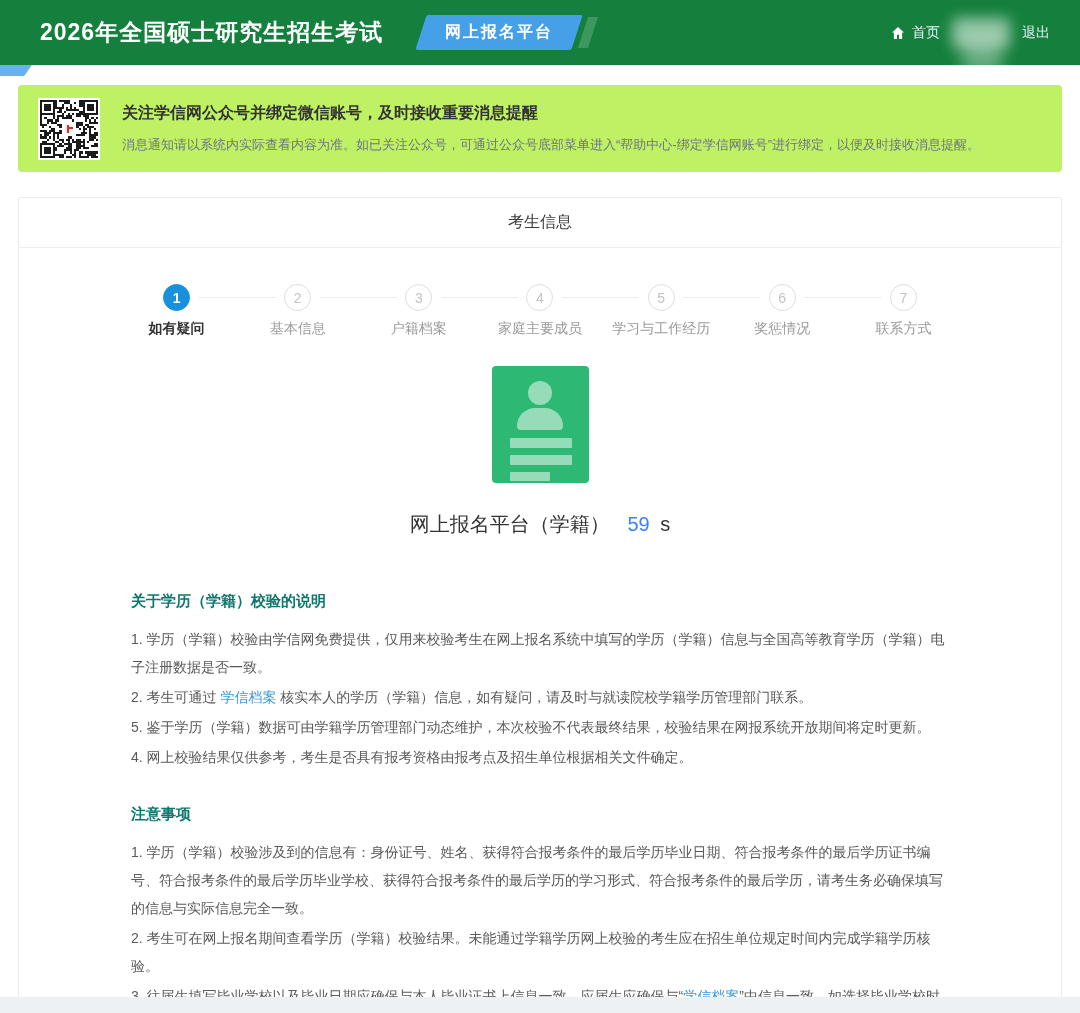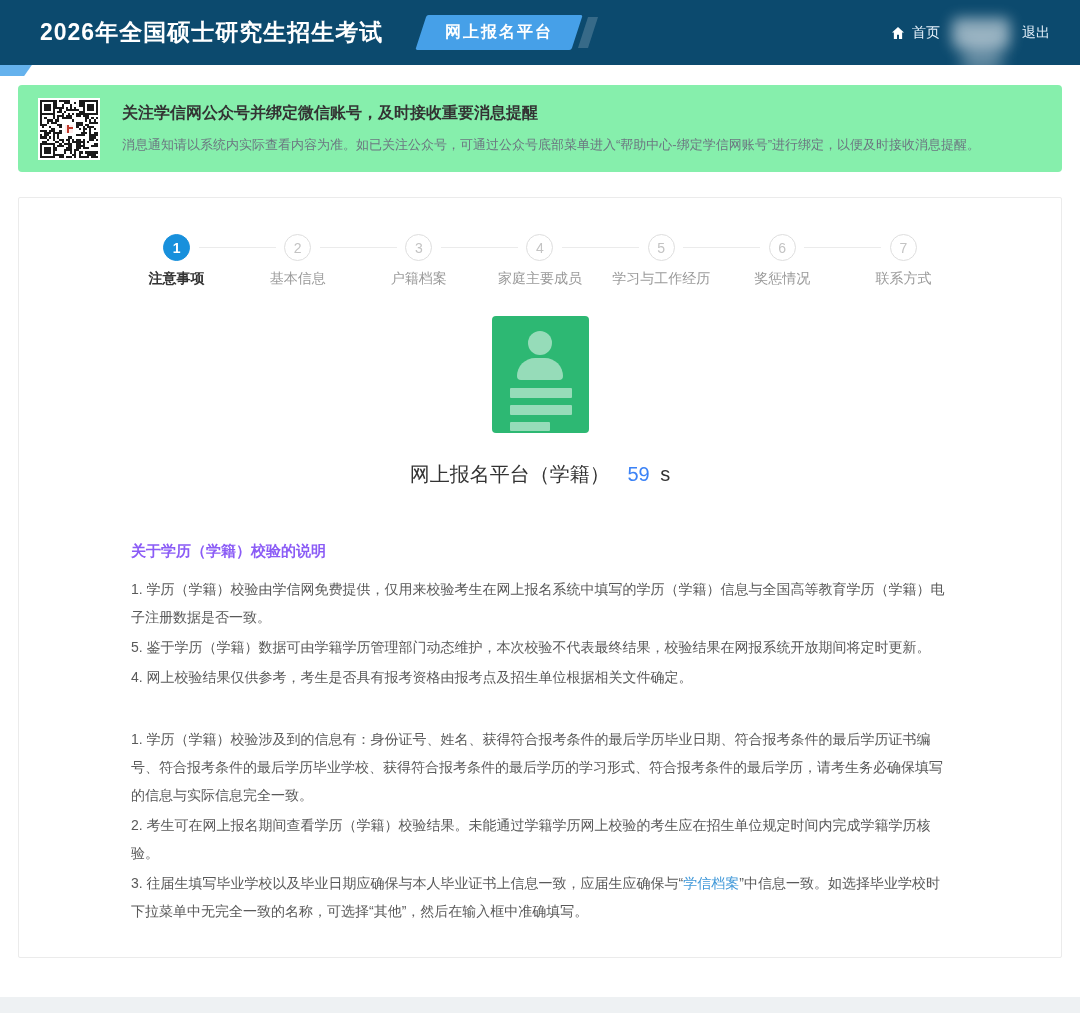--- a/index.html
+++ b/index.html
@@ -1,36 +1,36 @@
 <!DOCTYPE html>
 <html><head>
 <meta charset="utf-8">
 <style>
   * { margin:0; padding:0; box-sizing:border-box; }
   html,body { width:1080px; height:1013px; background:#fff; overflow:hidden;
     font-family:"Liberation Sans","DejaVu Sans",sans-serif; }
 
   
-  .top-header { position:relative; height:65px; background:#0c4a6e; display:flex; align-items:center; padding:0 30px; }
+  .top-header { position:relative; height:65px; background:#15803d; display:flex; align-items:center; padding:0 30px; }
   .header-title { color:#fff; font-size:23px; font-weight:bold; letter-spacing:1px; margin-left:10px; }
   .header-badge { position:relative; margin-left:38px; background:#46a0e8; transform:skewX(-18deg);
     padding:7px 24px; border-radius:2px; }
   .header-badge::after { content:''; position:absolute; right:-16px; top:2px; bottom:2px; width:10px;
     background:rgba(255,255,255,0.18); }
   .header-badge .badge-text { display:inline-block; transform:skewX(18deg); color:#fff; font-size:16px; font-weight:bold; letter-spacing:2px; }
   .header-tail { position:absolute; left:-6px; top:65px; width:34px; height:11px; background:#4aa4ea; transform:skewX(-35deg); opacity:.85; }
   .header-right { margin-left:auto; display:flex; align-items:center; gap:12px; }
   .nav-item { display:flex; align-items:center; gap:6px; color:#e6f2fc; font-size:14px; cursor:pointer; }
   .nav-item svg { width:16px; height:16px; fill:#fff; }
   .user-blob { position:relative; width:58px; height:30px; }
   .user-blob .smear { position:absolute; inset:0; background:rgba(255,255,255,0.55); border-radius:6px; filter:blur(7px); }
   .user-blob .smear2 { position:absolute; left:10px; top:22px; width:40px; height:34px; background:rgba(255,255,255,0.35); border-radius:8px; filter:blur(8px); }
 
   
-  .notice { margin:20px 18px 0 18px; height:87px; background:#86efac; border-radius:4px;
+  .notice { margin:20px 18px 0 18px; height:87px; background:#bef264; border-radius:4px;
     display:flex; align-items:center; padding:0 20px; }
   .qr-box { width:62px; height:62px; background:#fff; flex:0 0 62px; position:relative; }
   .qr-box svg { width:100%; height:100%; display:block; }
   .notice-texts { margin-left:22px; }
   .notice-title { font-size:16px; font-weight:bold; color:#333; }
   .notice-sub { margin-top:12px; font-size:13px; color:#6b7680; }
 
   
   .card { margin:25px 18px 0 18px; background:#fff; border:1px solid #ebebeb; border-radius:2px; padding-bottom:30px; }
   .card-header { height:50px; display:flex; align-items:center; justify-content:center;
@@ -60,21 +60,21 @@
 
   
   .status-line { margin-top:28px; text-align:center; font-size:20px; color:#333; }
   .status-count { color:#3b82f6; margin-left:12px; }
   .status-unit { color:#333; margin-left:5px; }
 
   
   .info-sections { width:818px; margin:54px auto 0; }
   .section { margin-bottom:34px; }
   .section:last-child { margin-bottom:0; }
-  .section-title { font-size:15px; font-weight:bold; color:#8b5cf6; margin-bottom:14px;margin-top:25px; }
+  .section-title { font-size:15px; font-weight:bold; color:#0f766e; margin-bottom:14px;margin-top:25px; }
   .section-item { font-size:14px; color:#595959; line-height:28px; margin-bottom:2px; }
   .text-link { color:#3e97d8; cursor:pointer; }
 
   
   .page-footer { position:absolute; left:0; right:0; bottom:0; height:16px; background:#eef1f3; }
 </style>
 </head>
 <body>
 
 <div class="top-header">
@@ -383,25 +383,26 @@
         <rect x="14.7" y="13.6" width="1.6" height="1.1" fill="#c0392b"></rect>
       </svg>
   </div>
   <div class="notice-texts">
     <div class="notice-title">关注学信网公众号并绑定微信账号，及时接收重要消息提醒</div>
     <div class="notice-sub">消息通知请以系统内实际查看内容为准。如已关注公众号，可通过公众号底部菜单进入“帮助中心-绑定学信网账号”进行绑定，以便及时接收消息提醒。</div>
   </div>
 </div>
 
 <div class="card">
+  <div class="card-header">考生信息</div>
 
   <div class="step-wizard">
       <div class="step active">
         <div class="step-circle">1</div>
-        <div class="step-label">注意事项</div>
+        <div class="step-label">如有疑问</div>
       </div>
       <div class="step">
         <div class="step-circle">2</div>
         <div class="step-label">基本信息</div>
       </div>
       <div class="step">
         <div class="step-circle">3</div>
         <div class="step-label">户籍档案</div>
       </div>
       <div class="step">
@@ -433,24 +434,26 @@
   <div class="status-line">
     <span>网上报名平台（学籍）</span>
     <span class="status-count">59</span>
     <span class="status-unit">s</span>
   </div>
 
   <div class="info-sections">
       <div class="section">
         <div class="section-title">关于学历（学籍）校验的说明</div>
         <p class="section-item"><span>1. 学历（学籍）校验由学信网免费提供，仅用来校验考生在网上报名系统中填写的学历（学籍）信息与全国高等教育学历（学籍）电子注册数据是否一致。</span></p>
+        <p class="section-item"><span>2. 考生可通过 </span><span class="text-link">学信档案</span><span> 核实本人的学历（学籍）信息，如有疑问，请及时与就读院校学籍学历管理部门联系。</span></p>
         <p class="section-item"><span>5. 鉴于学历（学籍）数据可由学籍学历管理部门动态维护，本次校验不代表最终结果，校验结果在网报系统开放期间将定时更新。</span></p>
         <p class="section-item"><span>4. 网上校验结果仅供参考，考生是否具有报考资格由报考点及招生单位根据相关文件确定。</span></p>
       </div>
       <div class="section">
+        <div class="section-title">注意事项</div>
         <p class="section-item"><span>1. 学历（学籍）校验涉及到的信息有：身份证号、姓名、获得符合报考条件的最后学历毕业日期、符合报考条件的最后学历证书编号、符合报考条件的最后学历毕业学校、获得符合报考条件的最后学历的学习形式、符合报考条件的最后学历，请考生务必确保填写的信息与实际信息完全一致。</span></p>
         <p class="section-item"><span>2. 考生可在网上报名期间查看学历（学籍）校验结果。未能通过学籍学历网上校验的考生应在招生单位规定时间内完成学籍学历核验。</span></p>
         <p class="section-item"><span>3. 往届生填写毕业学校以及毕业日期应确保与本人毕业证书上信息一致，应届生应确保与“</span><span class="text-link">学信档案</span><span>”中信息一致。如选择毕业学校时下拉菜单中无完全一致的名称，可选择“其他”，然后在输入框中准确填写。</span></p>
       </div>
     </div>
 </div>
 
 <div class="page-footer"></div>
 
 </body></html>

